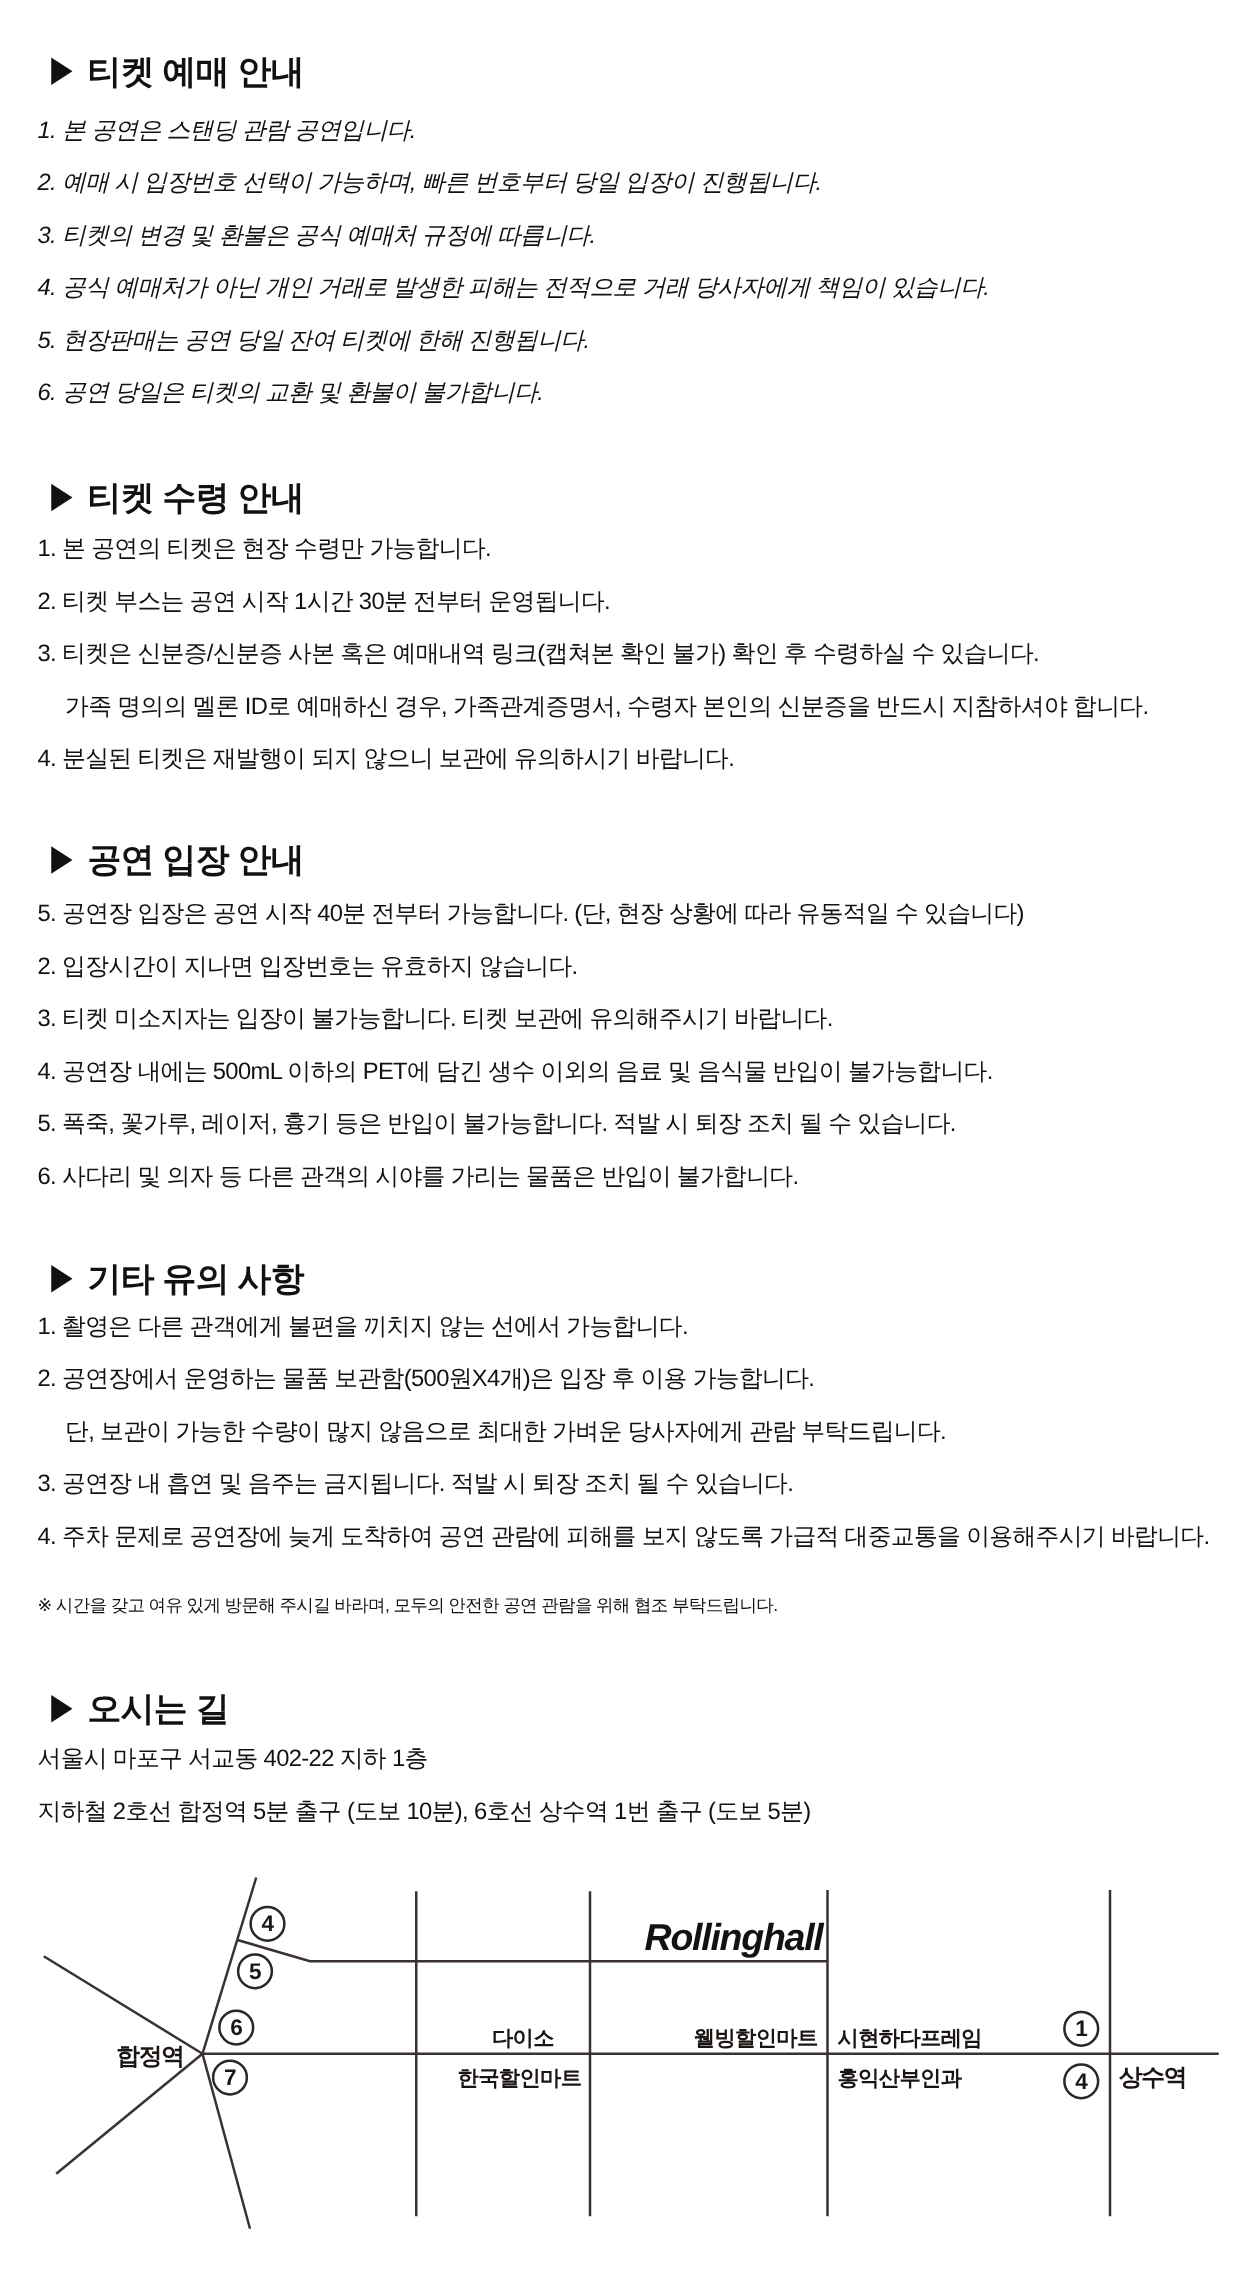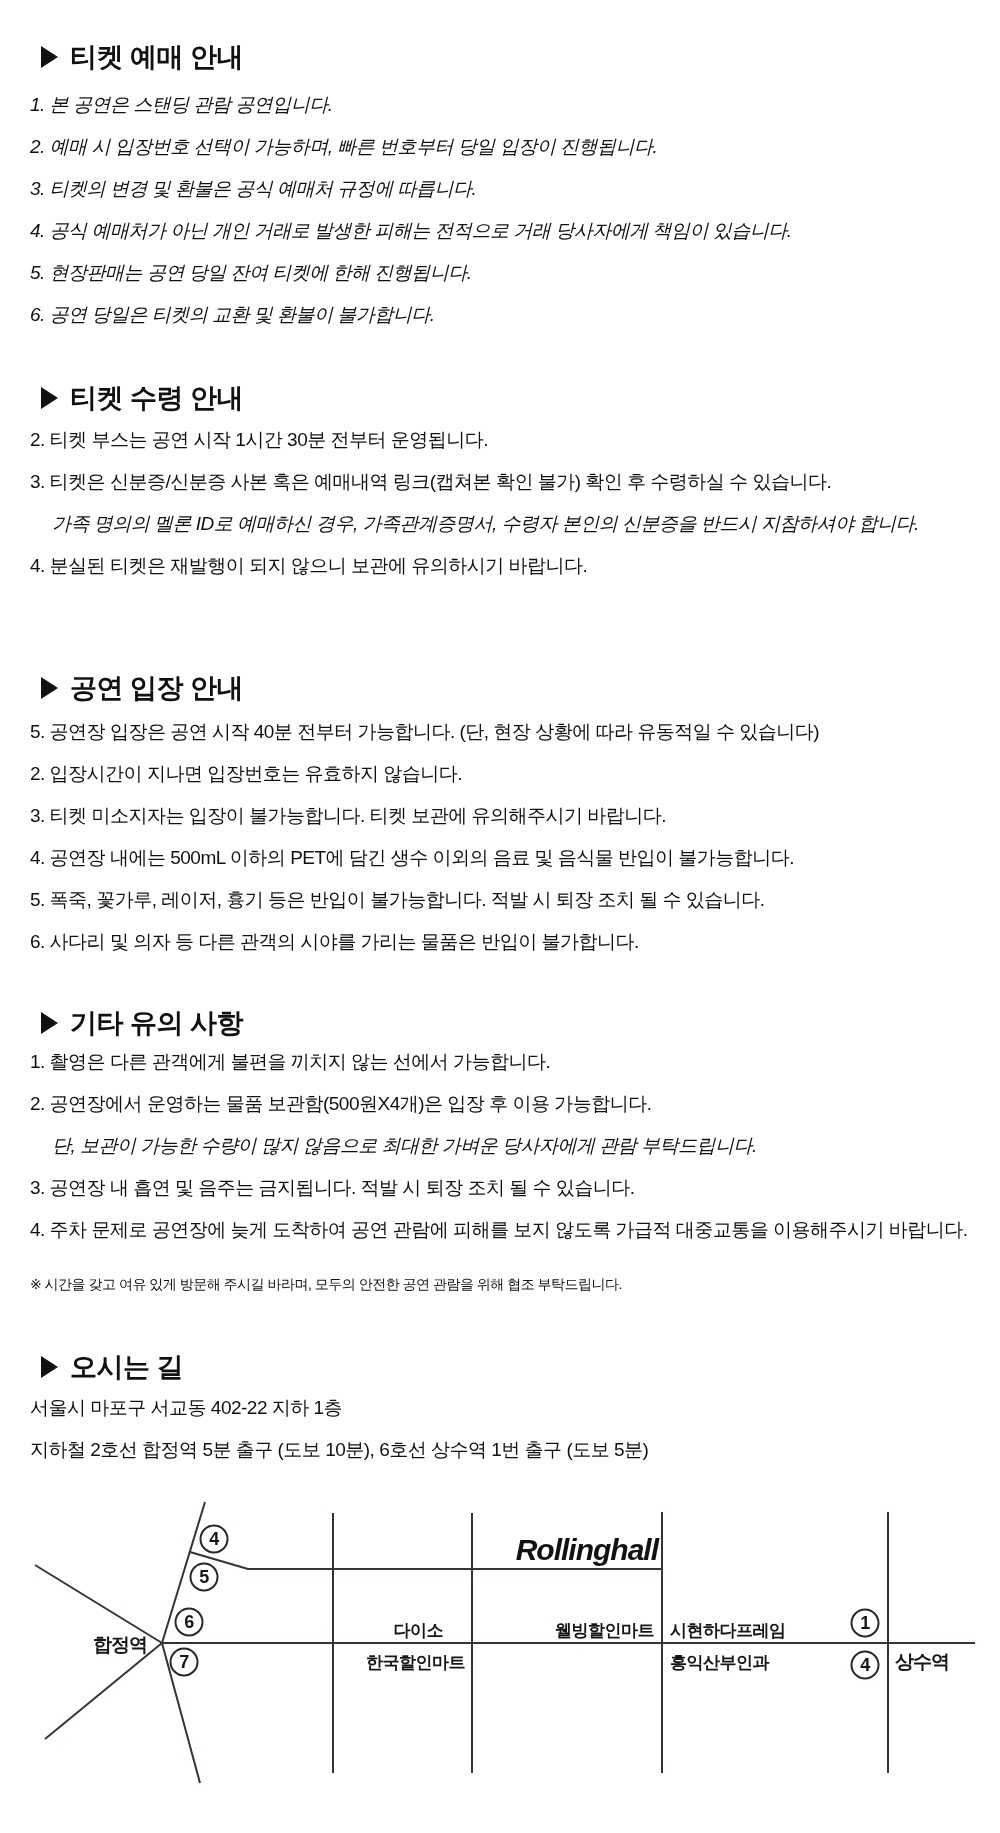--- a/index.html
+++ b/index.html
@@ -8,21 +8,21 @@
     font-family:"Liberation Sans","DejaVu Sans",sans-serif;
     color:#111;letter-spacing:-0.5px;
   }
   .section{position:absolute;left:30px;right:4px;padding-left:11px;}
   .sec-head{display:flex;align-items:center;gap:12px;height:34px;}
   .tri{width:0;height:0;border-top:11px solid transparent;border-bottom:11px solid transparent;
        border-left:17px solid #111;flex:0 0 auto;}
   .sec-title{font-size:27px;font-weight:700;white-space:nowrap;}
   .lines{position:absolute;left:30px;right:0;}
   .line{font-size:19px;line-height:42px;white-space:nowrap;}
-  .indent{padding-left:22px;font-style:italic;}
+  .indent{padding-left:22px;}
   .note-line{position:absolute;left:30px;font-size:14px;line-height:28px;white-space:nowrap;}
   .map-wrap{position:absolute;left:0;top:1480px;width:1000px;height:353px;}
   svg text{font-family:"Liberation Sans","DejaVu Sans",sans-serif;}
   .road{stroke:#3a3230;stroke-width:2;fill:none;stroke-linecap:butt;}
   .map-label{font-size:17px;font-weight:700;fill:#1a1512;letter-spacing:-0.5px;}
   .map-station{font-size:19px;font-weight:700;fill:#1a1512;letter-spacing:-1px;}
   .exit-circle{fill:#fff;stroke:#2c2624;stroke-width:2;}
   .exit-num{font-size:18px;font-weight:700;fill:#1a1512;text-anchor:middle;}
   .logo-text{font-size:30px;font-weight:700;font-style:italic;fill:#121212;letter-spacing:-1px;}
 </style>
@@ -44,20 +44,21 @@
   <div class="line">6. 공연 당일은 티켓의 교환 및 환불이 불가합니다.</div>
 </div>
 
 <div class="section" style="top:381px;">
   <div class="sec-head">
     <span class="tri"></span>
     <span class="sec-title">티켓 수령 안내</span>
   </div>
 </div>
 <div class="lines" style="top:419px;">
+  <div class="line">1. 본 공연의 티켓은 현장 수령만 가능합니다.</div>
   <div class="line">2. 티켓 부스는 공연 시작 1시간 30분 전부터 운영됩니다.</div>
   <div class="line">3. 티켓은 신분증/신분증 사본 혹은 예매내역 링크(캡쳐본 확인 불가) 확인 후 수령하실 수 있습니다.</div>
   <div class="line indent">가족 명의의 멜론 ID로 예매하신 경우, 가족관계증명서, 수령자 본인의 신분증을 반드시 지참하셔야 합니다.</div>
   <div class="line">4. 분실된 티켓은 재발행이 되지 않으니 보관에 유의하시기 바랍니다.</div>
 </div>
 
 <div class="section" style="top:671px;text-align:right;">
   <div class="sec-head">
     <span class="tri"></span>
     <span class="sec-title">공연 입장 안내</span>

